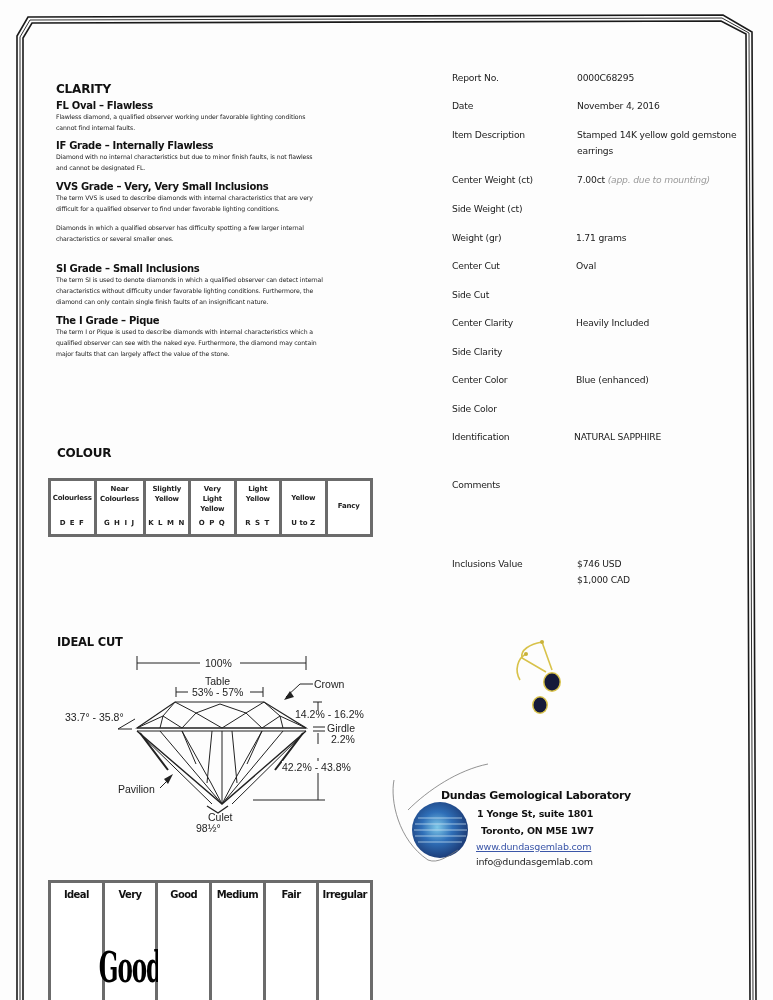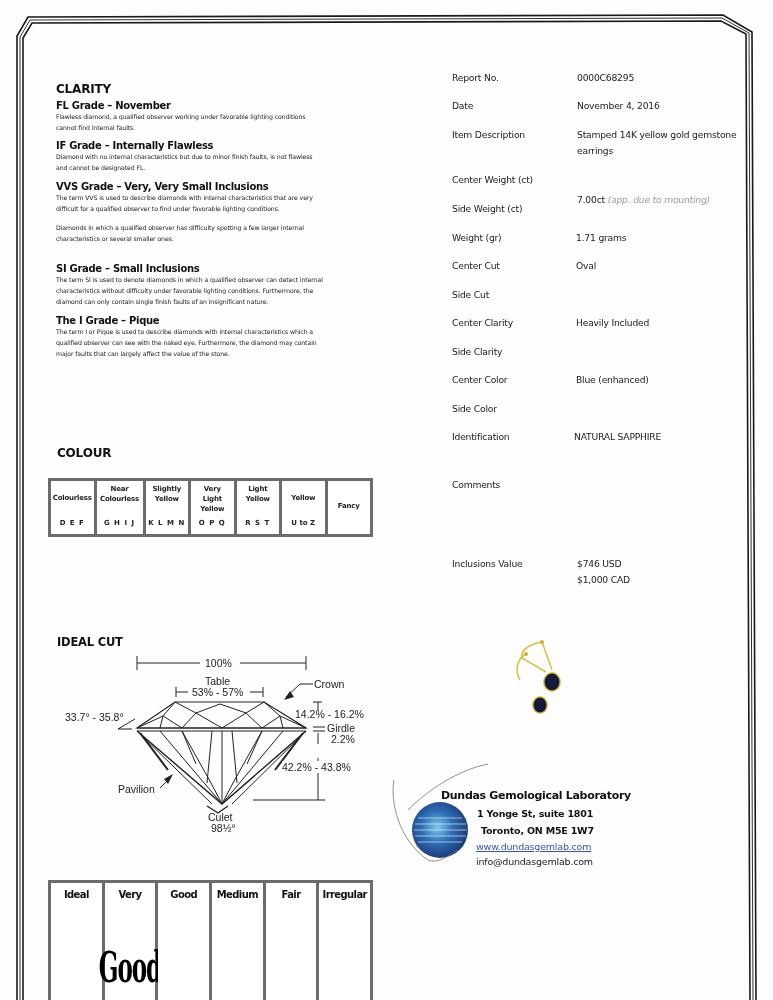--- a/index.html
+++ b/index.html
@@ -46,21 +46,21 @@
     <path d="M17 1000 L17 36 L28 17 L723 15 L752 32 L756 1000" stroke-width="1.6"></path>
     <path d="M20 1000 L20 37 L30 20 L722 18 L749 33 L753 1000" stroke-width="0.9"></path>
     <path d="M23 1000 L23 38 L32 23 L721 21 L746 34 L750 1000" stroke-width="1.6"></path>
   </g>
 </svg>
 
 <div class="abs h-section" style="left:56px; top:82px;">CLARITY</div>
 
 <div class="abs" style="left:56px; top:100px; width:320px;">
   <div style="height:40px;">
-    <div class="h-grade">FL Grade – November</div>
+    <div class="h-grade">FL Oval – Flawless</div>
     <div class="p-grade"> Flawless diamond, a qualified observer working under favorable lighting conditions</div>
     <div class="p-grade">cannot find internal faults.</div>
   </div>
   <div style="height:41px;">
     <div class="h-grade">IF Grade – Internally Flawless</div>
     <div class="p-grade"> Diamond with no internal characteristics but due to minor finish faults, is not flawless</div>
     <div class="p-grade">and cannot be designated FL.</div>
   </div>
   <div style="height:41px;">
     <div class="h-grade">VVS Grade – Very, Very Small Inclusions</div>
@@ -155,21 +155,21 @@
 <div class="abs dg" style="left:205px; top:675px;">Table</div>
 <div class="abs dg" style="left:192px; top:686px;">53% - 57%</div>
 <div class="abs dg" style="left:314px; top:678px;">Crown</div>
 <div class="abs dg" style="left:295px; top:708px;">14.2% - 16.2%</div>
 <div class="abs dg" style="left:327px; top:722px;">Girdle</div>
 <div class="abs dg" style="left:331px; top:733px;">2.2%</div>
 <div class="abs dg" style="left:282px; top:761px; background:#fdfdfd;">42.2% - 43.8%</div>
 <div class="abs dg" style="left:65px; top:711px;">33.7° - 35.8°</div>
 <div class="abs dg" style="left:118px; top:783px;">Pavilion</div>
 <div class="abs dg" style="left:208px; top:811px;text-align:center;">Culet</div>
-<div class="abs dg" style="left:211px; top:822px;">98½°</div>
+<div class="abs dg" style="left:196px; top:822px;">98½°</div>
 
 <div class="cut-table">
   <div class="cut-cell"><span>Ideal</span></div>
   <div class="cut-cell">
     <span>Very</span>
     <span class="cut-mark">Good</span>
   </div>
   <div class="cut-cell"><span>Good</span></div>
   <div class="cut-cell"><span>Medium</span></div>
   <div class="cut-cell"><span>Fair</span></div>
@@ -181,21 +181,21 @@
   <div class="abs info-value" style="top:72px; left:125px;">0000C68295</div>
 
   <div class="abs info-label" style="top:100px;">Date</div>
   <div class="abs info-value" style="top:100px; left:125px;">November 4, 2016</div>
 
   <div class="abs info-label" style="top:129px;">Item Description</div>
   <div class="abs info-value" style="top:129px; left:125px;">Stamped 14K yellow gold gemstone</div>
   <div class="abs info-value" style="top:145px; left:125px;">earrings</div>
 
   <div class="abs info-label" style="top:174px;">Center Weight (ct)</div>
-  <div class="abs info-value" style="top:174px; left:125px;margin-top:20px;">
+  <div class="abs info-value" style="top:174px; left:125px;">
     <span>7.00ct</span>
     <span class="info-note">(app. due to mounting)</span>
   </div>
 
   <div class="abs info-label" style="top:203px;">Side Weight (ct)</div>
 
   <div class="abs info-label" style="top:232px;">Weight (gr)</div>
   <div class="abs info-value" style="top:232px; left:124px;">1.71 grams</div>
 
   <div class="abs info-label" style="top:260px;">Center Cut</div>

